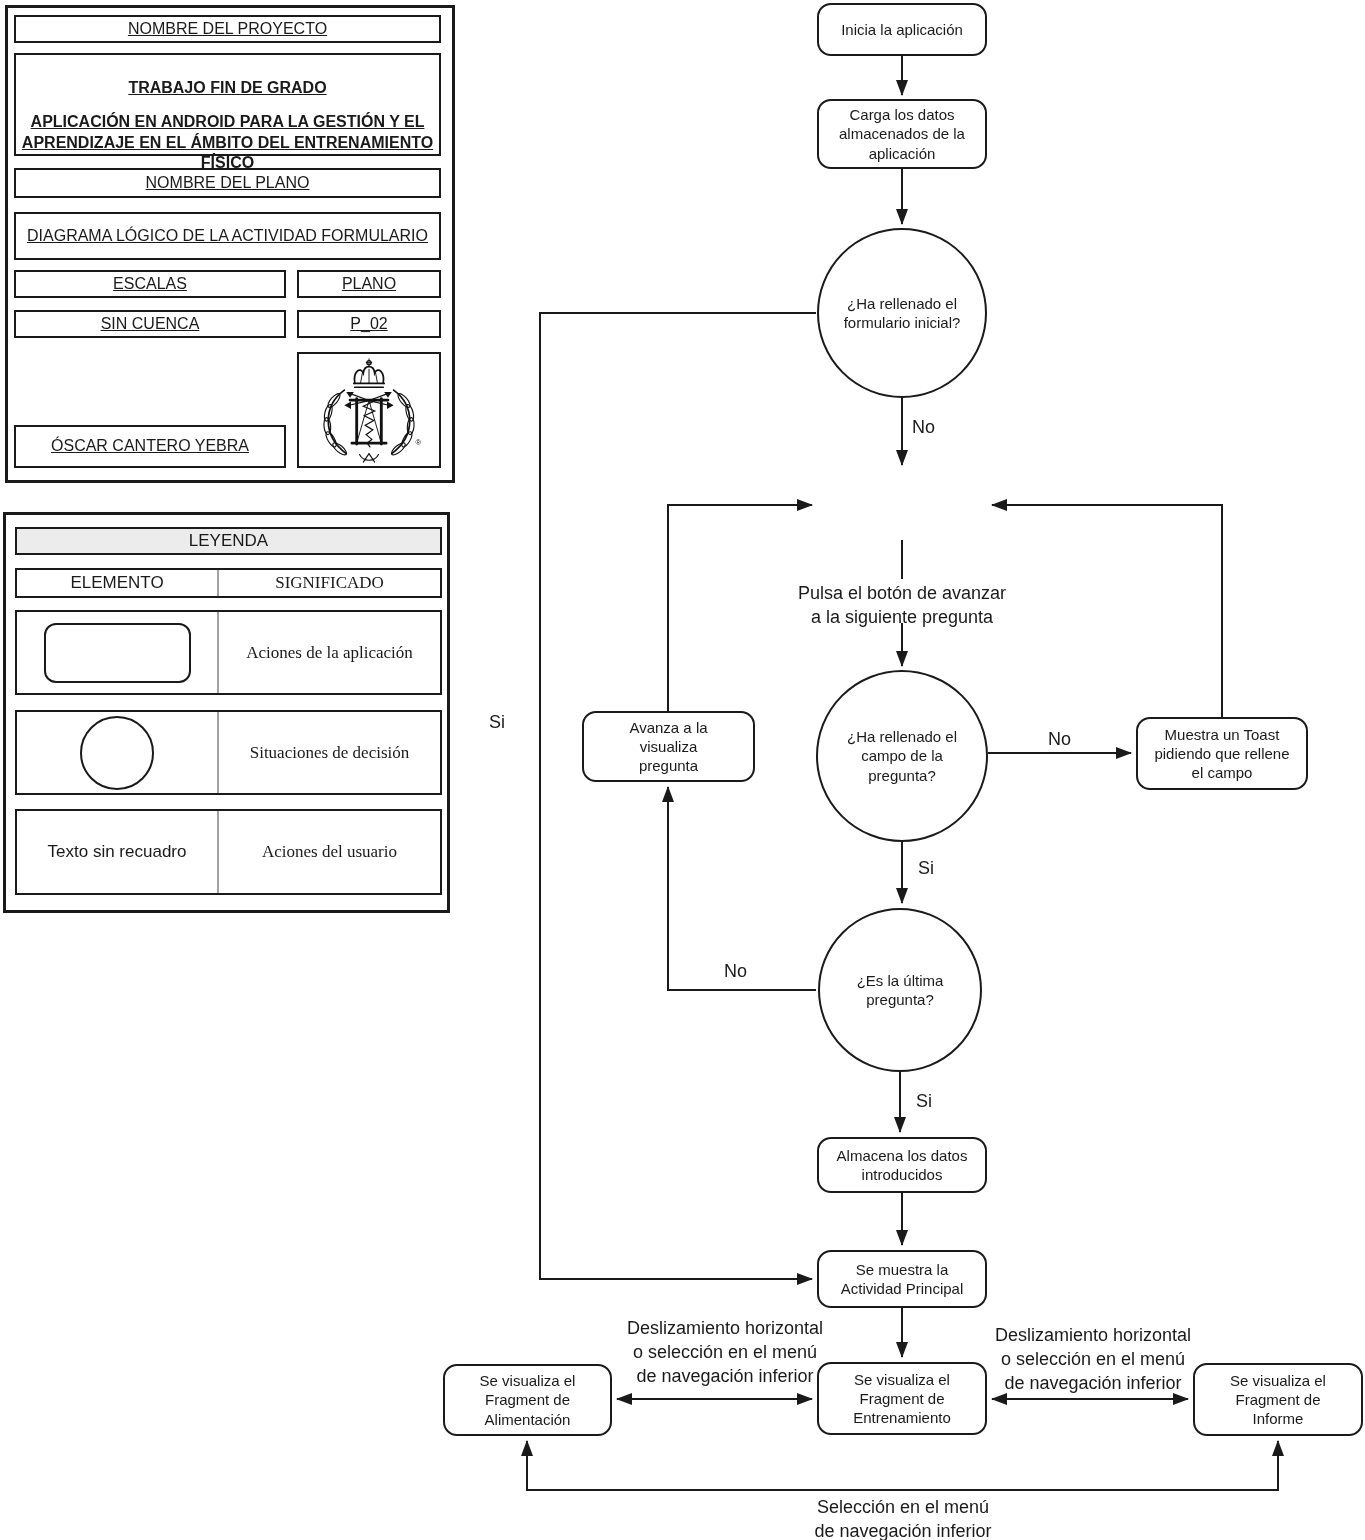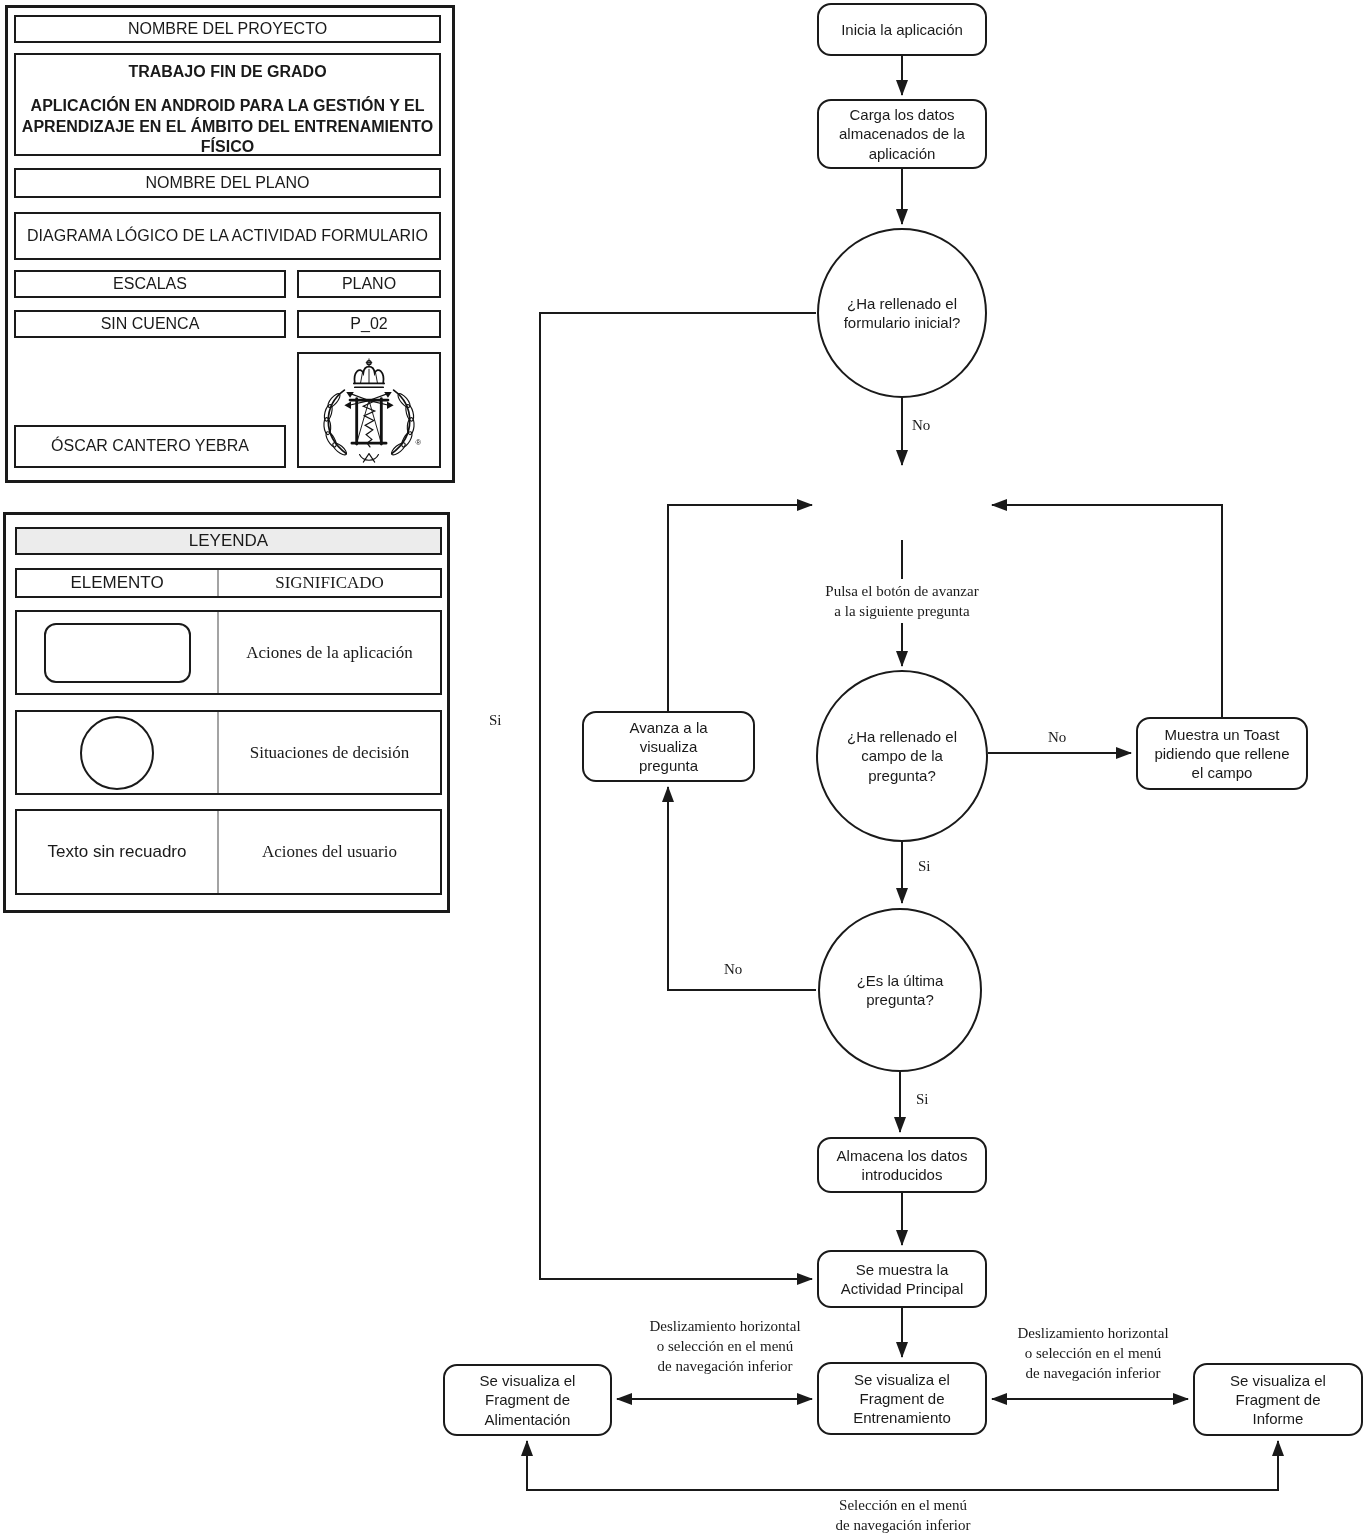--- a/index.html
+++ b/index.html
@@ -5,23 +5,23 @@
   html,body { margin:0; padding:0; background:#fff; }
   .page { position:relative; width:1365px; height:1540px; background:#ffffff;
           font-family:"Liberation Sans", sans-serif; color:#1a1a1a; overflow:hidden; }
   .abs { position:absolute; box-sizing:border-box; }
   .box { border:2px solid #1a1a1a; background:#fff; display:flex; align-items:center;
          justify-content:center; text-align:center; white-space:pre-line; }
   .node { border:2px solid #1a1a1a; border-radius:14px; background:#fff; display:flex;
           align-items:center; justify-content:center; text-align:center;
           white-space:pre-line; font-size:15px; line-height:1.28; padding:16px; }
   .circle { border-radius:50%; }
-  .lbl { position:absolute; font-size:15px; line-height:1.32; white-space:pre-line;font-family:Liberation Serif, serif; }
+  .lbl { position:absolute; font-size:18px; line-height:1.32; white-space:pre-line; }
   .lbl.center { text-align:center; }
-  .tb { font-size:16px; line-height:1.3; }
+  .tb { font-size:16px; line-height:1.3;text-decoration:underline; }
   .tb-bold { font-weight:bold; }
   .lg { font-size:17px; }
   .lg-row { position:absolute; box-sizing:border-box; border:2px solid #1a1a1a; background:#fff; display:flex; }
   .lg-cell-l { width:200px; display:flex; align-items:center; justify-content:center; text-align:center; }
   .lg-cell-r { flex:1; border-left:2px solid #a3a3a3; display:flex; align-items:center;
                justify-content:center; text-align:center;font-family:Liberation Serif, serif; }
 </style>
 </head>
 <body>
 
@@ -50,21 +50,21 @@
       <path d="M902,1308 L902,1357" marker-end="url(#ah)"></path>
       <path d="M617,1399 L812,1399" marker-start="url(#ah)" marker-end="url(#ah)"></path>
       <path d="M992,1399 L1188,1399" marker-start="url(#ah)" marker-end="url(#ah)"></path>
       <path d="M527,1441 L527,1490 L1278,1490 L1278,1441" marker-start="url(#ah)" marker-end="url(#ah)"></path>
     </g>
   </svg>
 
   <div class="abs" style="left:5px;top:5px;width:450px;height:478px;border:3px solid #1a1a1a;background:#fff">
     <div class="abs box tb" style="left:6px;top:7px;width:427px;height:28px">NOMBRE DEL PROYECTO</div>
 
-    <div class="abs box tb" style="left:6px;top:45px;width:427px;height:103px;flex-direction:column;justify-content:flex-start;padding-top:7px;gap:13px">
+    <div class="abs box tb" style="left:6px;top:45px;width:427px;height:103px;flex-direction:column;justify-content:flex-start;padding-top:23px;gap:13px">
       <div class="tb-bold">TRABAJO FIN DE GRADO</div>
       <div class="tb-bold" style="white-space:pre-line;text-align:center">APLICACIÓN EN ANDROID PARA LA GESTIÓN Y EL
 APRENDIZAJE EN EL ÁMBITO DEL ENTRENAMIENTO
 FÍSICO</div>
     </div>
 
     <div class="abs box tb" style="left:6px;top:160px;width:427px;height:30px">NOMBRE DEL PLANO</div>
     <div class="abs box tb" style="left:6px;top:204px;width:427px;height:48px">DIAGRAMA LÓGICO DE LA ACTIVIDAD FORMULARIO</div>
 
     <div class="abs box tb" style="left:6px;top:262px;width:272px;height:28px">ESCALAS</div>

